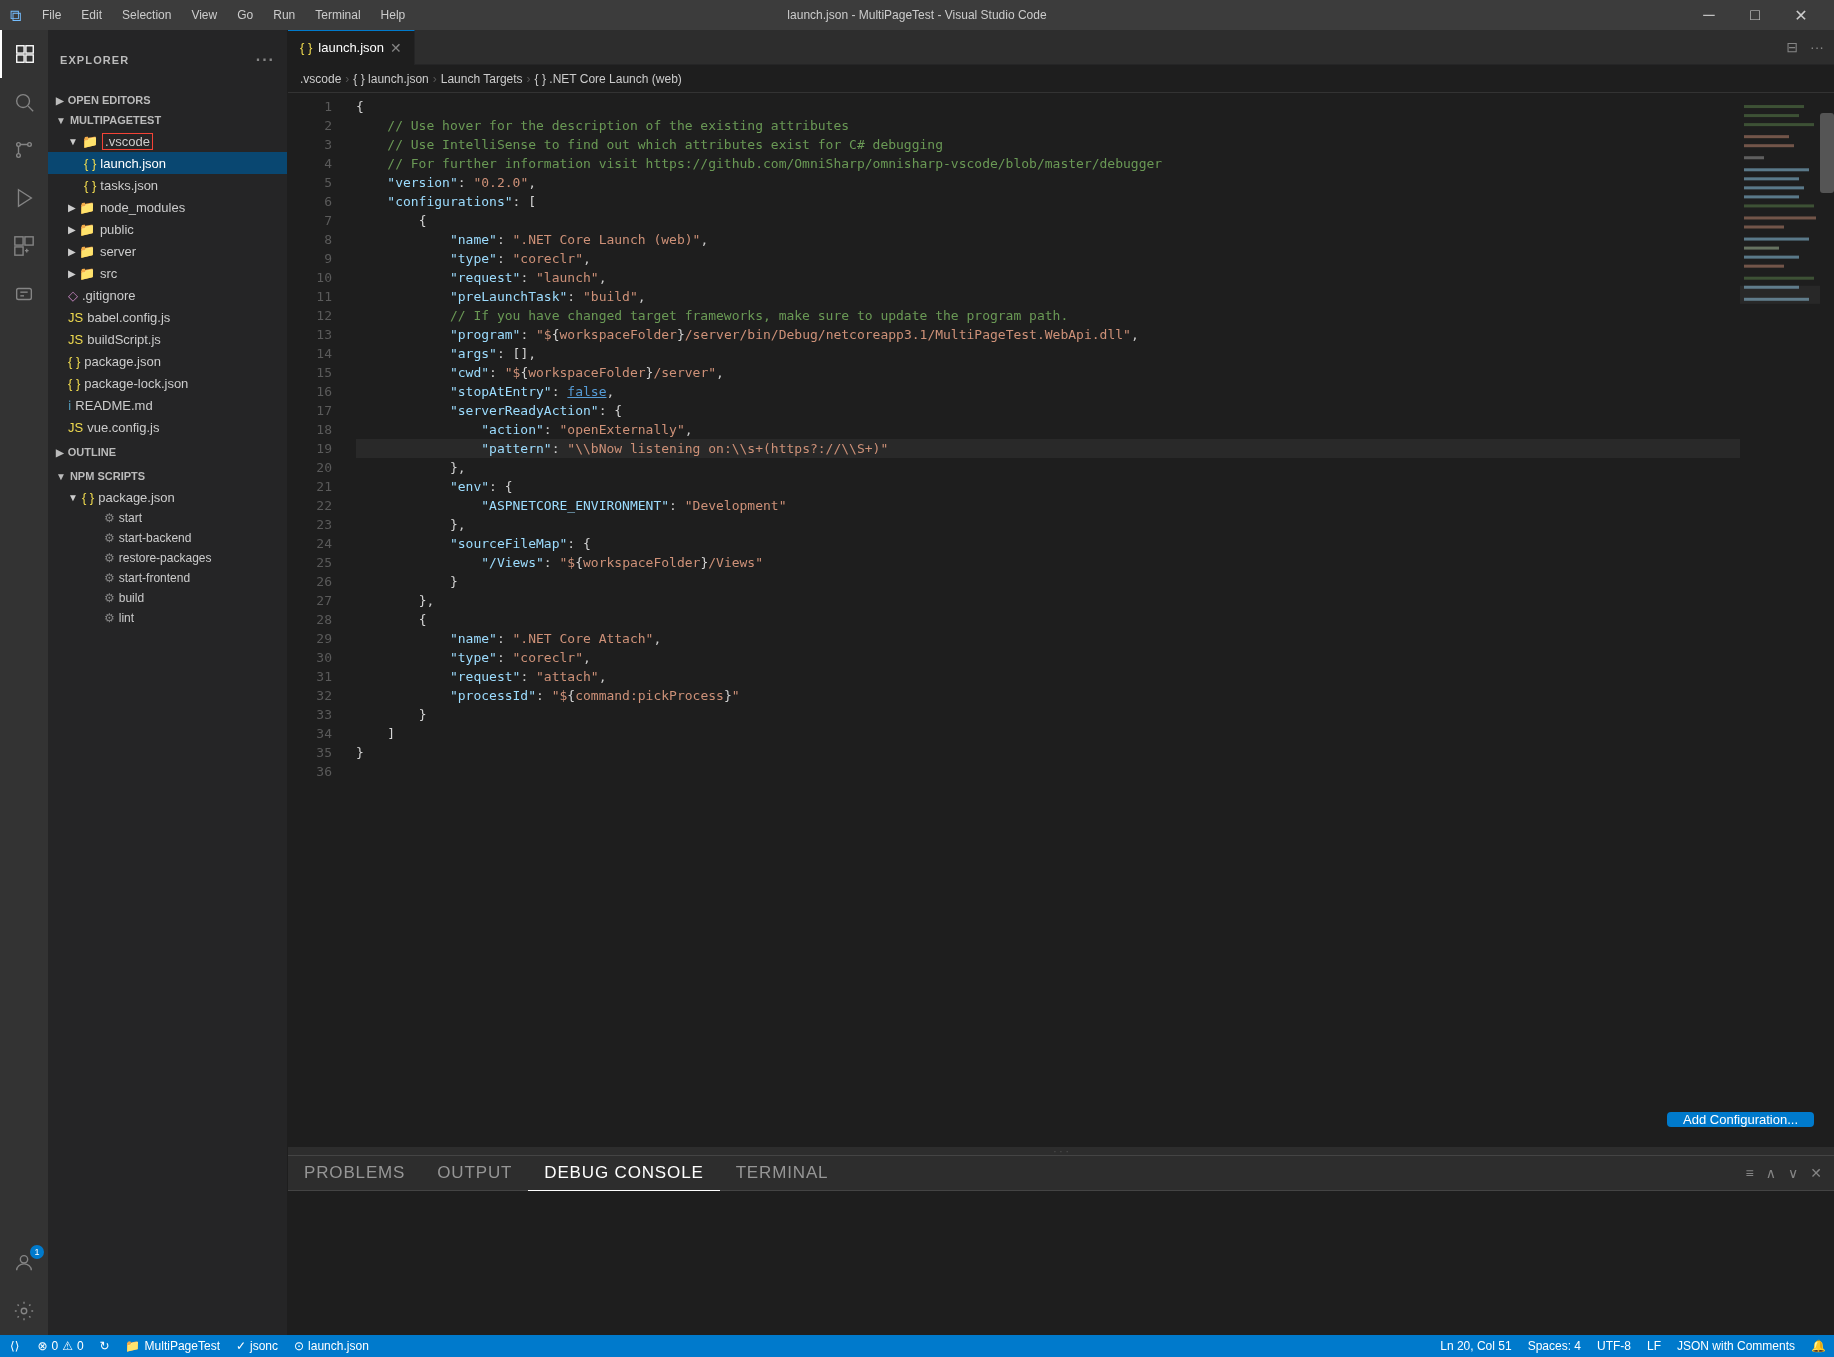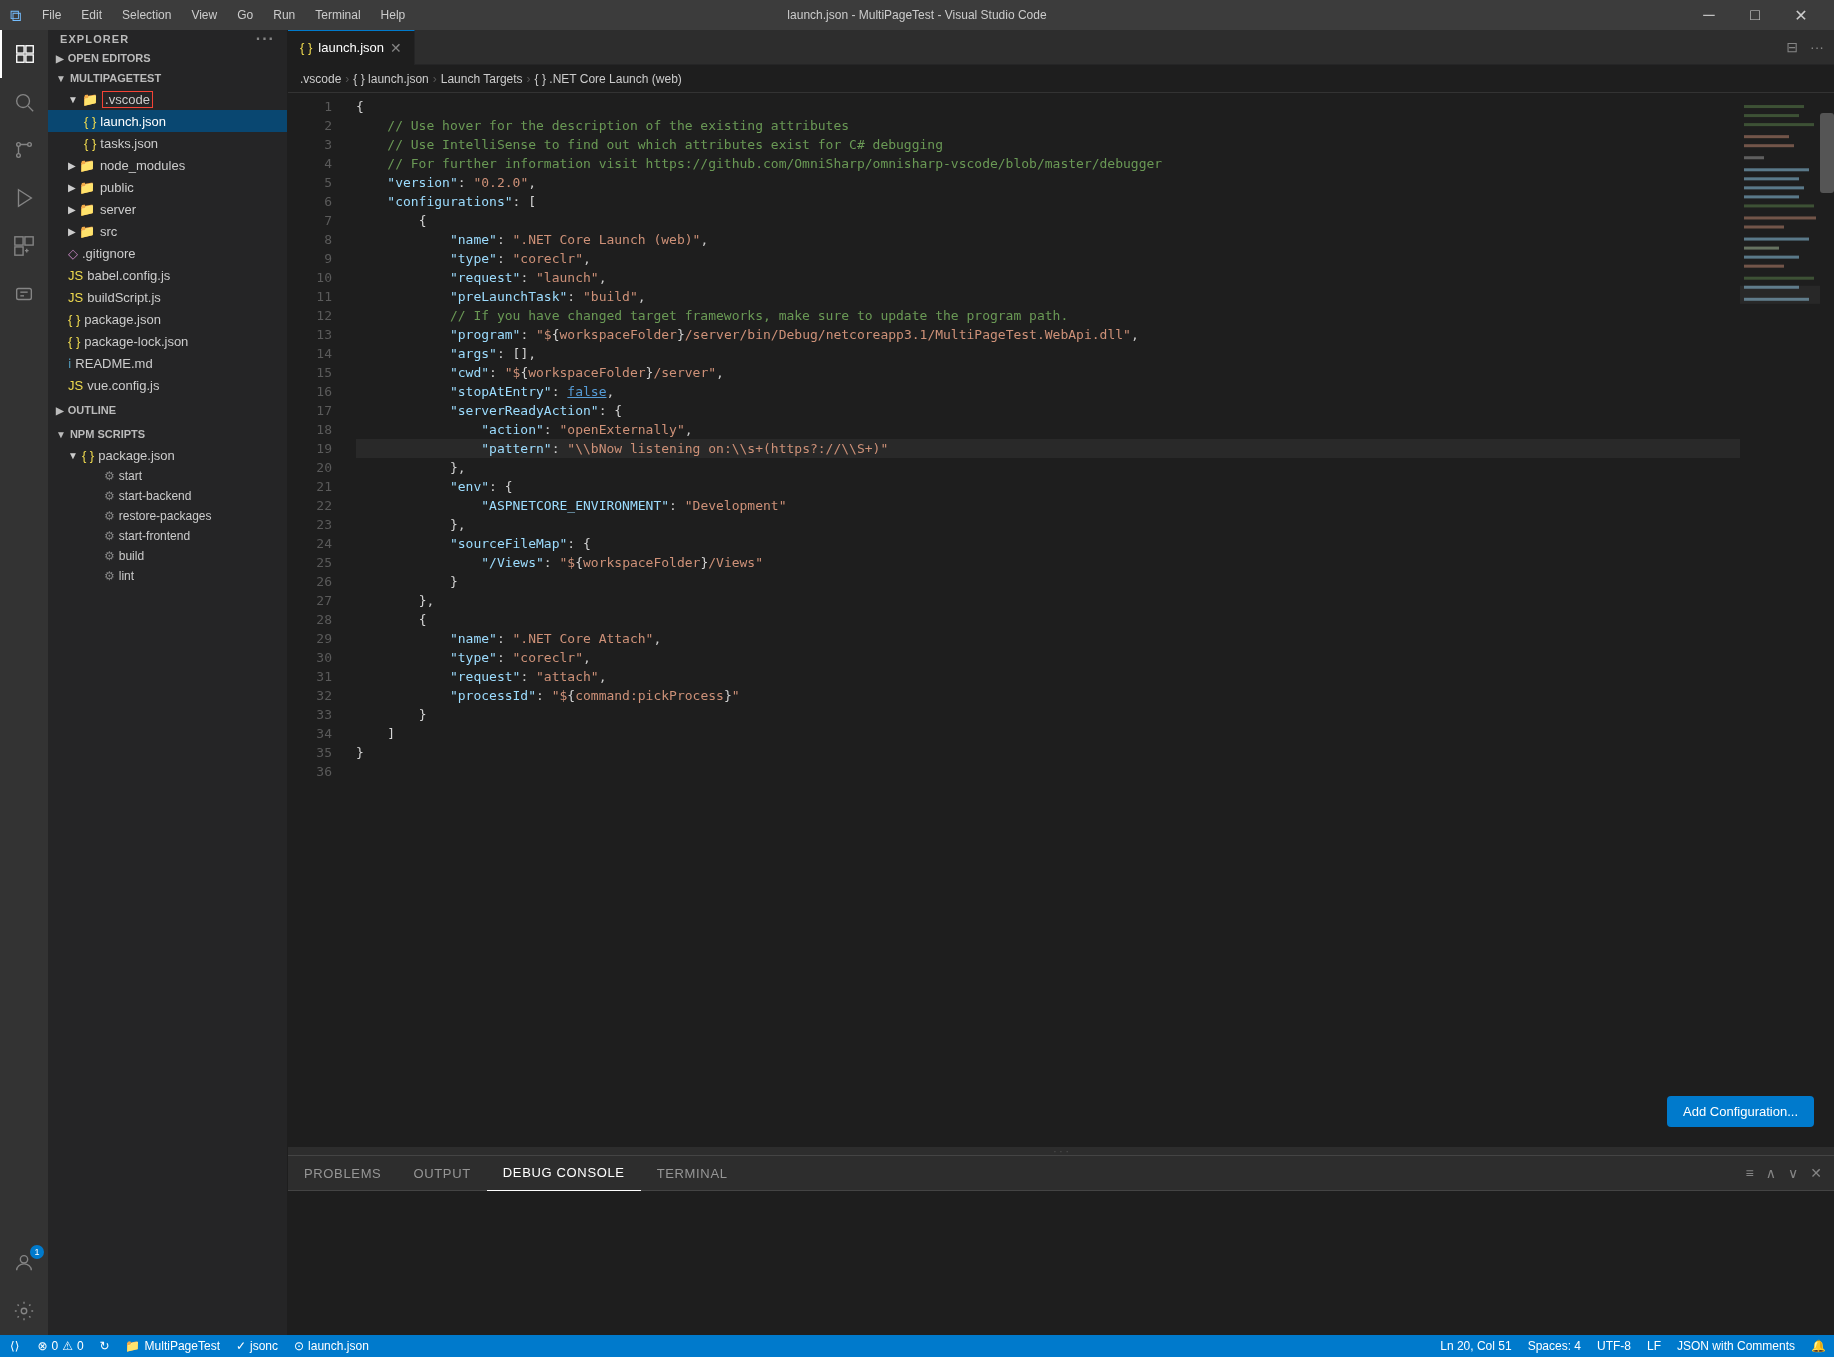--- a/index.html
+++ b/index.html
@@ -20,21 +20,21 @@
 
     
     .activity-bar { width: 48px; background: #333333; display: flex; flex-direction: column; align-items: center; flex-shrink: 0; }
     .activity-item { width: 48px; height: 48px; display: flex; align-items: center; justify-content: center; cursor: pointer; position: relative; color: #858585; font-size: 22px; }
     .activity-item.active { color: #ffffff; border-left: 2px solid #ffffff; }
     .activity-bottom { margin-top: auto; }
     .badge { position: absolute; top: 6px; right: 4px; background: #007acc; color: white; font-size: 9px; width: 14px; height: 14px; border-radius: 50%; display: flex; align-items: center; justify-content: center; }
 
     
     .sidebar { width: 240px; background: #252526; display: flex; flex-direction: column; flex-shrink: 0; overflow: hidden; border-right: 1px solid #1e1e1e; }
-    .sidebar-header { padding: 0 12px; font-size: 11px; font-weight: 700; letter-spacing: 0.1em; color: #bbbbbb; display: flex; justify-content: space-between; align-items: center; }
+    .sidebar-header { padding: 21px 12px; font-size: 11px; font-weight: 700; letter-spacing: 0.1em; color: #bbbbbb; display: flex; justify-content: space-between; align-items: center; }
     .sidebar-header-actions { color: #858585; cursor: pointer; font-size: 16px; }
 
     .section-header { padding: 4px 8px; font-size: 11px; font-weight: 700; color: #bbbbbb; display: flex; align-items: center; gap: 4px; cursor: pointer; }
     .chevron { font-size: 10px; }
 
     .tree-item { padding: 2px 0 2px 16px; display: flex; align-items: center; gap: 4px; cursor: pointer; font-size: 13px; height: 22px; }
     .tree-item.selected { background: #094771; color: #ffffff; }
     .tree-item.indent1 { padding-left: 28px; }
     .tree-item.indent2 { padding-left: 40px; }
 
@@ -62,26 +62,26 @@
     .editor-content { display: flex; flex: 1; overflow: hidden; position: relative; }
     .line-numbers { width: 52px; background: #1e1e1e; color: #5a5a5a; font-family: 'Consolas', monospace; font-size: 13px; padding: 4px 0; text-align: right; padding-right: 8px; flex-shrink: 0; line-height: 19px; user-select: none; }
     .code-area { flex: 1; background: #1e1e1e; font-family: 'Consolas', monospace; font-size: 13px; padding: 4px 0 4px 16px; overflow-y: auto; line-height: 19px; }
     .code-line { white-space: pre; height: 19px; }
     .code-line.highlight-line { background: rgba(255,255,255,0.05); }
 
     
     .scrollbar { width: 14px; background: #1e1e1e; }
 
     
-    .add-config-btn { position: absolute; bottom: 20px; right: 20px; background: #007acc; color: white; padding: 8px 16px; border: none; border-radius: 4px; font-size: 13px; cursor: pointer; z-index: 10; }
+    .add-config-btn { position: absolute; bottom: 20px; right: 20px; background: #007acc; color: white; padding: 0 16px; border: none; border-radius: 4px; font-size: 13px; cursor: pointer; z-index: 10; }
 
     
     .panel { height: 180px; background: #1e1e1e; display: flex; flex-direction: column; flex-shrink: 0; border-top: 1px solid #444; }
     .panel-tabs { height: 35px; background: #2d2d2d; display: flex; align-items: center; border-bottom: 1px solid #444; }
-    .panel-tab { padding: 0 16px; height: 35px; display: flex; align-items: center; font-size: 13px; cursor: pointer; color: #969696; text-transform: uppercase; letter-spacing: 0.05em; }
+    .panel-tab { padding: 0 16px; height: 35px; display: flex; align-items: center; font-size: 17px; cursor: pointer; color: #969696; text-transform: uppercase; letter-spacing: 0.05em; }
     .panel-tab.active { color: #ffffff; border-bottom: 1px solid #ffffff; }
     .panel-tab-actions { margin-left: auto; display: flex; align-items: center; gap: 4px; padding-right: 8px; }
     .panel-tab-btn { color: #858585; font-size: 14px; cursor: pointer; padding: 4px; }
     .panel-content { flex: 1; padding: 4px 8px; font-family: 'Consolas', monospace; font-size: 13px; color: #cccccc; }
     .panel-resize { height: 8px; background: #2d2d2d; cursor: row-resize; display: flex; align-items: center; justify-content: center; color: #555; font-size: 10px; }
 
     
     .status-bar { height: 22px; background: #007acc; display: flex; align-items: center; font-size: 12px; color: white; flex-shrink: 0; }
     .status-left { display: flex; align-items: center; height: 100%; }
     .status-item { padding: 0 8px; height: 100%; display: flex; align-items: center; gap: 4px; cursor: pointer; }

